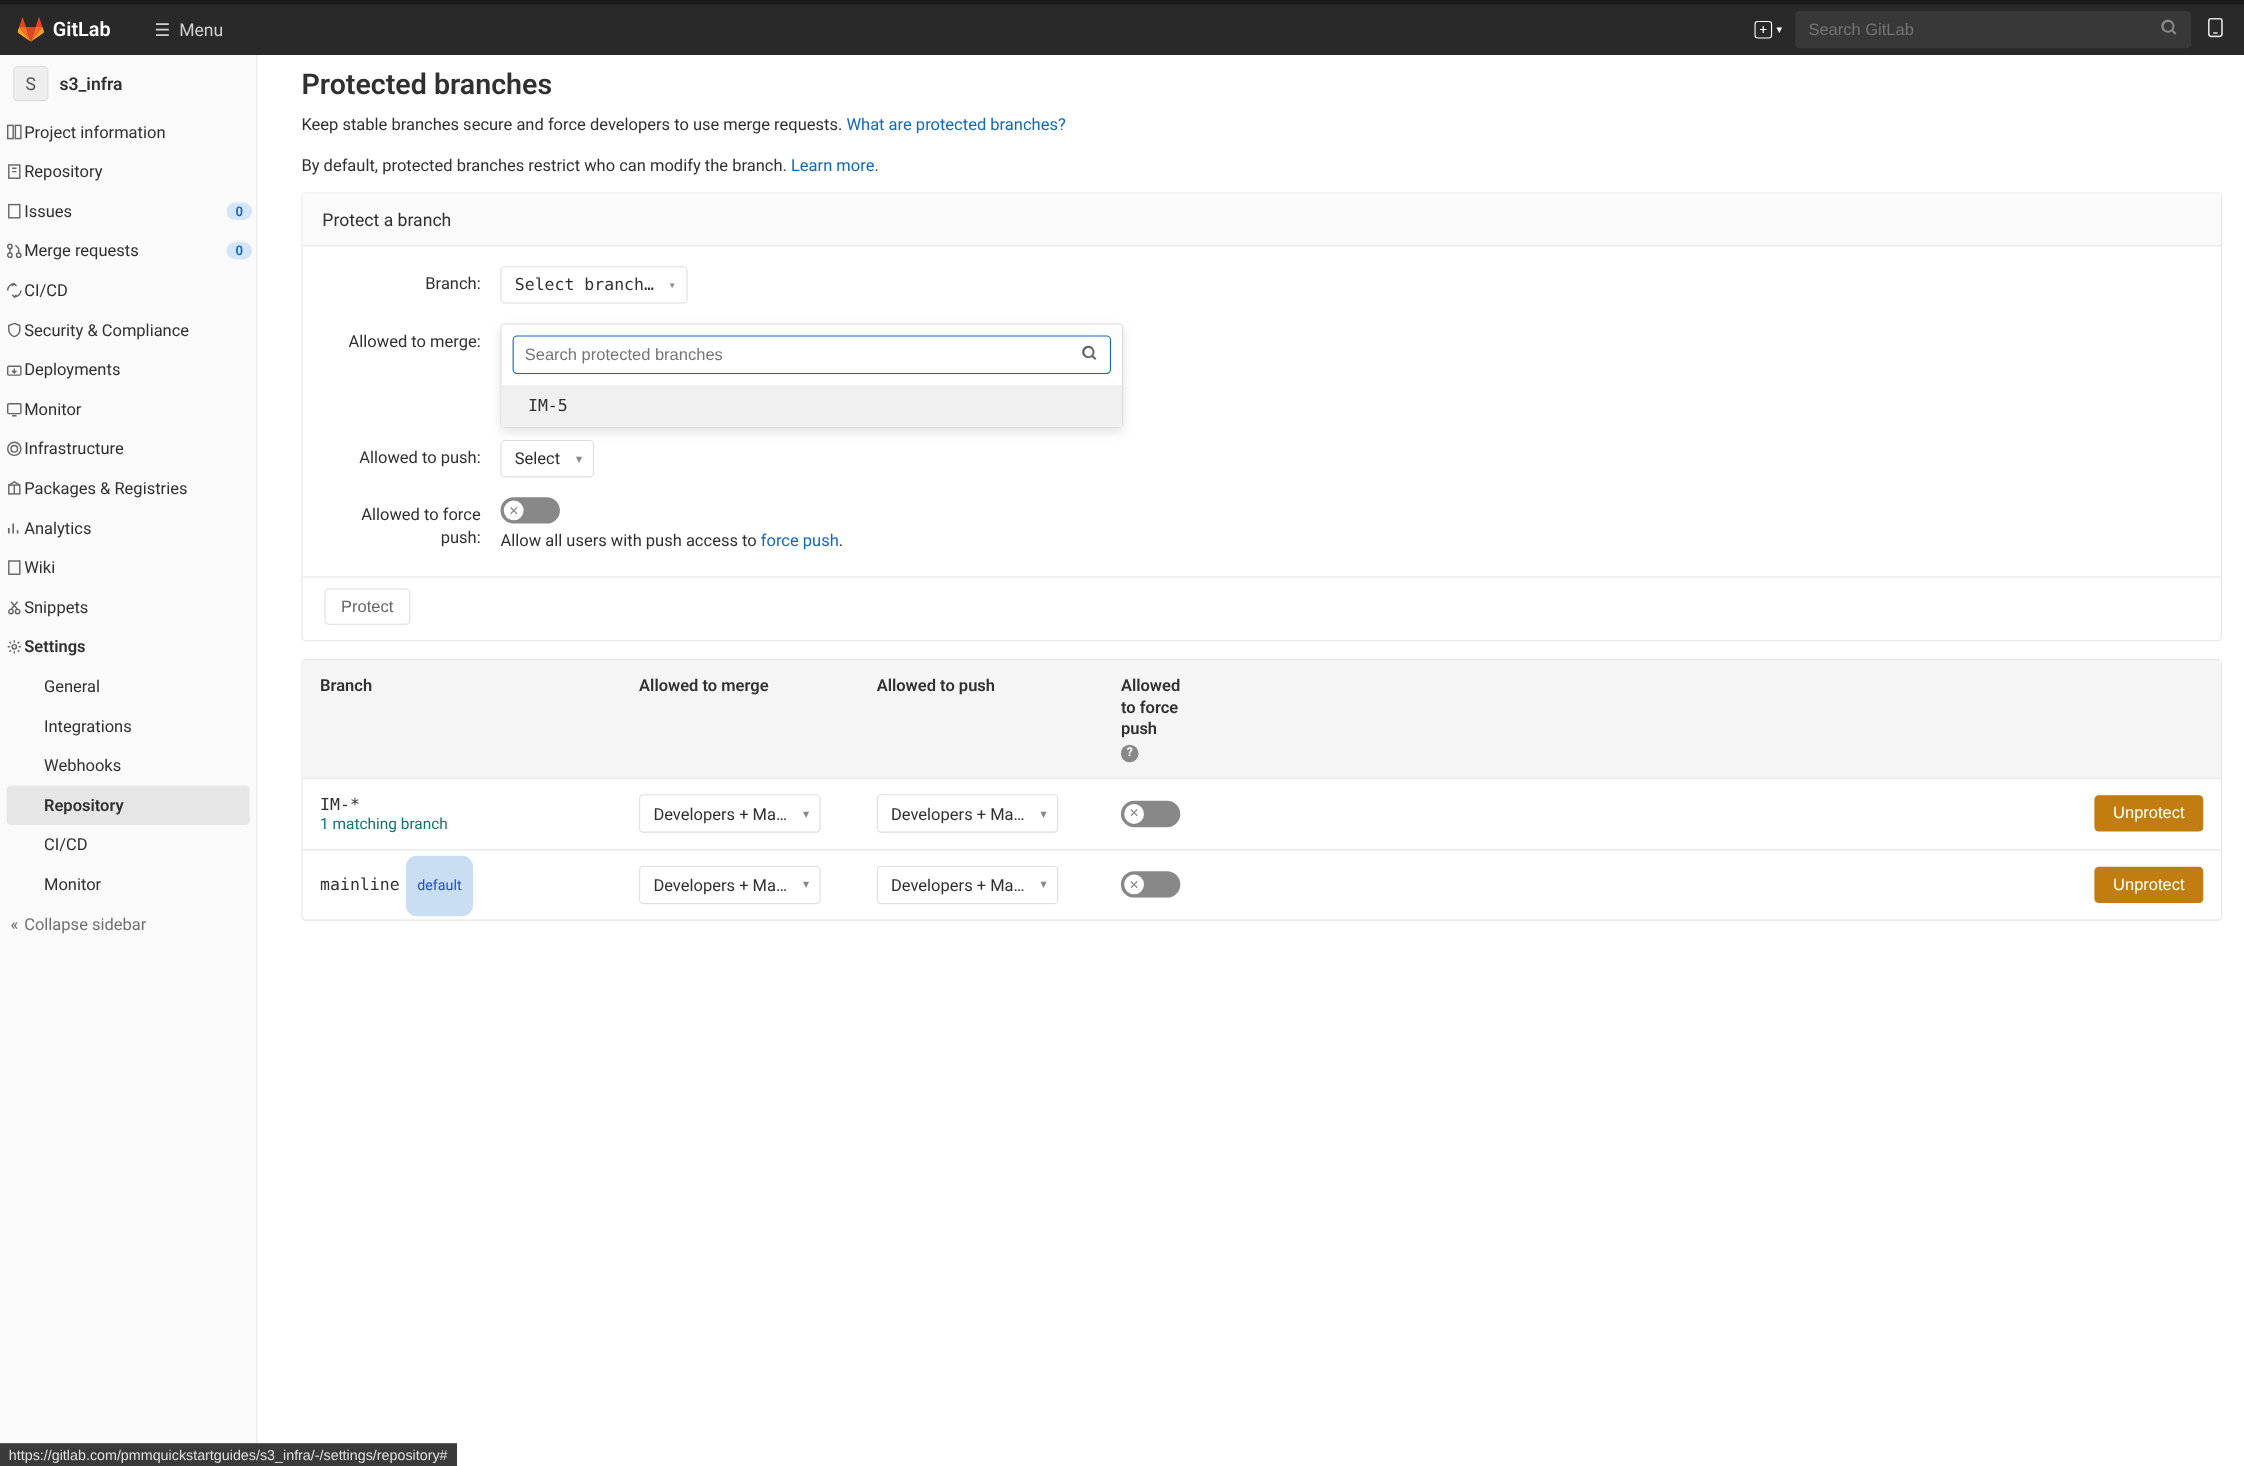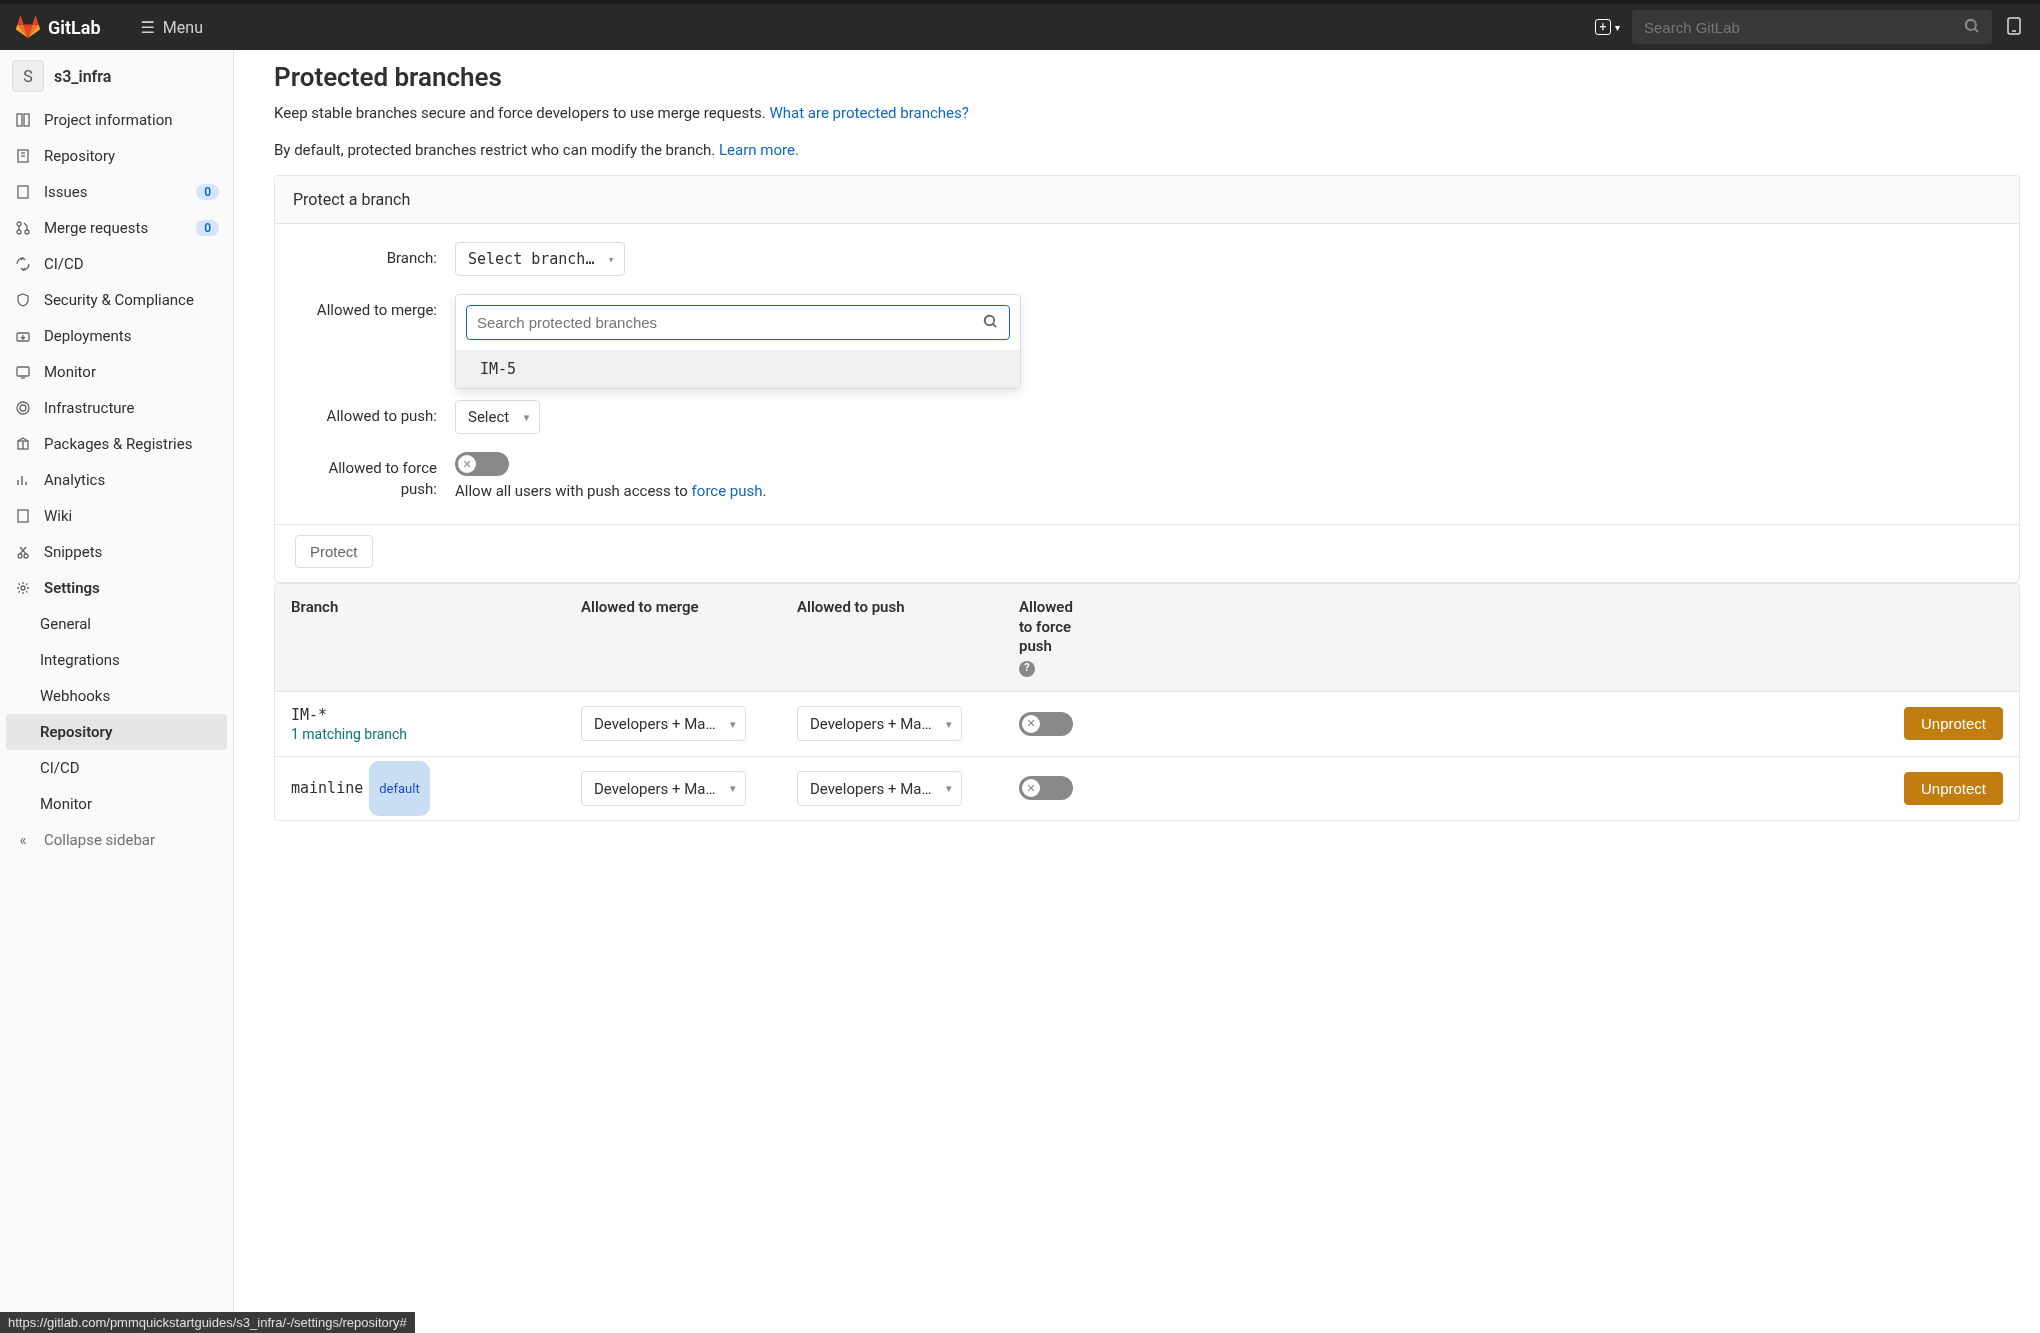--- a/index.html
+++ b/index.html
@@ -15,21 +15,21 @@
 .search-icon-s { color: #888; }
 .tablet-icon { color: #ddd; cursor: pointer; }
 
 .layout { display: flex; height: calc(100vh - 50px); }
 .sidebar { width: 234px; background: #fafafa; border-right: 1px solid #e5e5e5; position: relative; overflow-y: auto; }
 .sidebar::-webkit-scrollbar { width: 10px; }
 .sidebar::-webkit-scrollbar-thumb { background: #ccc; border-radius: 5px; }
 .proj-header { display: flex; align-items: center; gap: 10px; padding: 10px 12px; }
 .proj-avatar { width: 32px; height: 32px; background: #eee; border: 1px solid #ddd; border-radius: 4px; display: flex; align-items: center; justify-content: center; font-size: 16px; color: #555; }
 .proj-name { font-size: 16px; font-weight: 600; }
-.nav-item { display: flex; align-items: center; gap: 12px; padding: 9px 14px; font-size: 15px; color: #303030; cursor: pointer; }
+.nav-item { display: flex; align-items: center; padding: 9px 4px; font-size: 15px; color: #303030; cursor: pointer; }
 .nav-item.sub { padding-left: 40px; }
 .nav-item.active { background: #e6e6e6; font-weight: 600; border-radius: 4px; margin: 0 6px; padding-left: 34px; }
 .nav-item .badge { margin-left: auto; background: #d4e4fa; color: #1068bf; border-radius: 10px; padding: 1px 8px; font-size: 12px; font-weight: 600; }
 .nav-item .icon { width: 18px; display: flex; justify-content: center; color: #666; }
 .nav-item.settings-parent { font-weight: 600; }
 
 .main { flex: 1; overflow-y: auto; padding: 0 20px 40px 40px; }
 .page-title { font-size: 26px; font-weight: 600; margin-top: 12px; margin-bottom: 10px; }
 .desc { font-size: 15px; margin-bottom: 14px; line-height: 1.5; }
 .link { color: #1068bf; cursor: pointer; }
@@ -47,21 +47,21 @@
 .search-branch-wrap { position: relative; }
 .search-branch-wrap .si { position: absolute; right: 12px; top: 50%; transform: translateY(-50%); color: #666; }
 .dropdown-option { padding: 10px 24px; margin: 10px -10px -10px; background: #f0f0f0; font-family: monospace; font-size: 15px; cursor: pointer; }
 .toggle { width: 54px; height: 24px; background: #888; border-radius: 12px; position: relative; cursor: pointer; }
 .toggle .knob { position: absolute; left: 3px; top: 3px; width: 18px; height: 18px; background: #fff; border-radius: 50%; display: flex; align-items: center; justify-content: center; color: #888; font-size: 11px; }
 .toggle-desc { margin-top: 6px; font-size: 15px; }
 .panel-footer { padding: 10px 20px 14px; border-top: 1px solid #e5e5e5; }
 .btn { border: 1px solid #ddd; background: #fff; border-radius: 4px; padding: 7px 14px; font-size: 15px; cursor: pointer; color: #666; }
 .btn-orange { background: #c17d10; border-color: #c17d10; color: #fff; font-weight: 500; padding: 7px 16px; }
 
-.table { border: 1px solid #e5e5e5; border-radius: 4px; }
+.table { border: 1px solid #e5e5e5; border-radius: 4px; margin-top: 16px; }
 .thead { display: flex; background: #f5f5f5; border-bottom: 1px solid #e5e5e5; }
 .th, .td { padding: 14px 16px; font-size: 15px; }
 .th { font-weight: 600; }
 .col-branch { flex: 0 0 290px; }
 .col-merge { flex: 0 0 216px; }
 .col-push { flex: 0 0 222px; }
 .col-force { flex: 0 0 100px; display: flex; align-items: flex-start; gap: 4px; }
 .thead .col-force { flex-direction: row; flex-wrap: wrap; line-height: 1.3; }
 .col-action { flex: 1; text-align: right; }
 .trow { display: flex; align-items: center; border-bottom: 1px solid #e5e5e5; }

